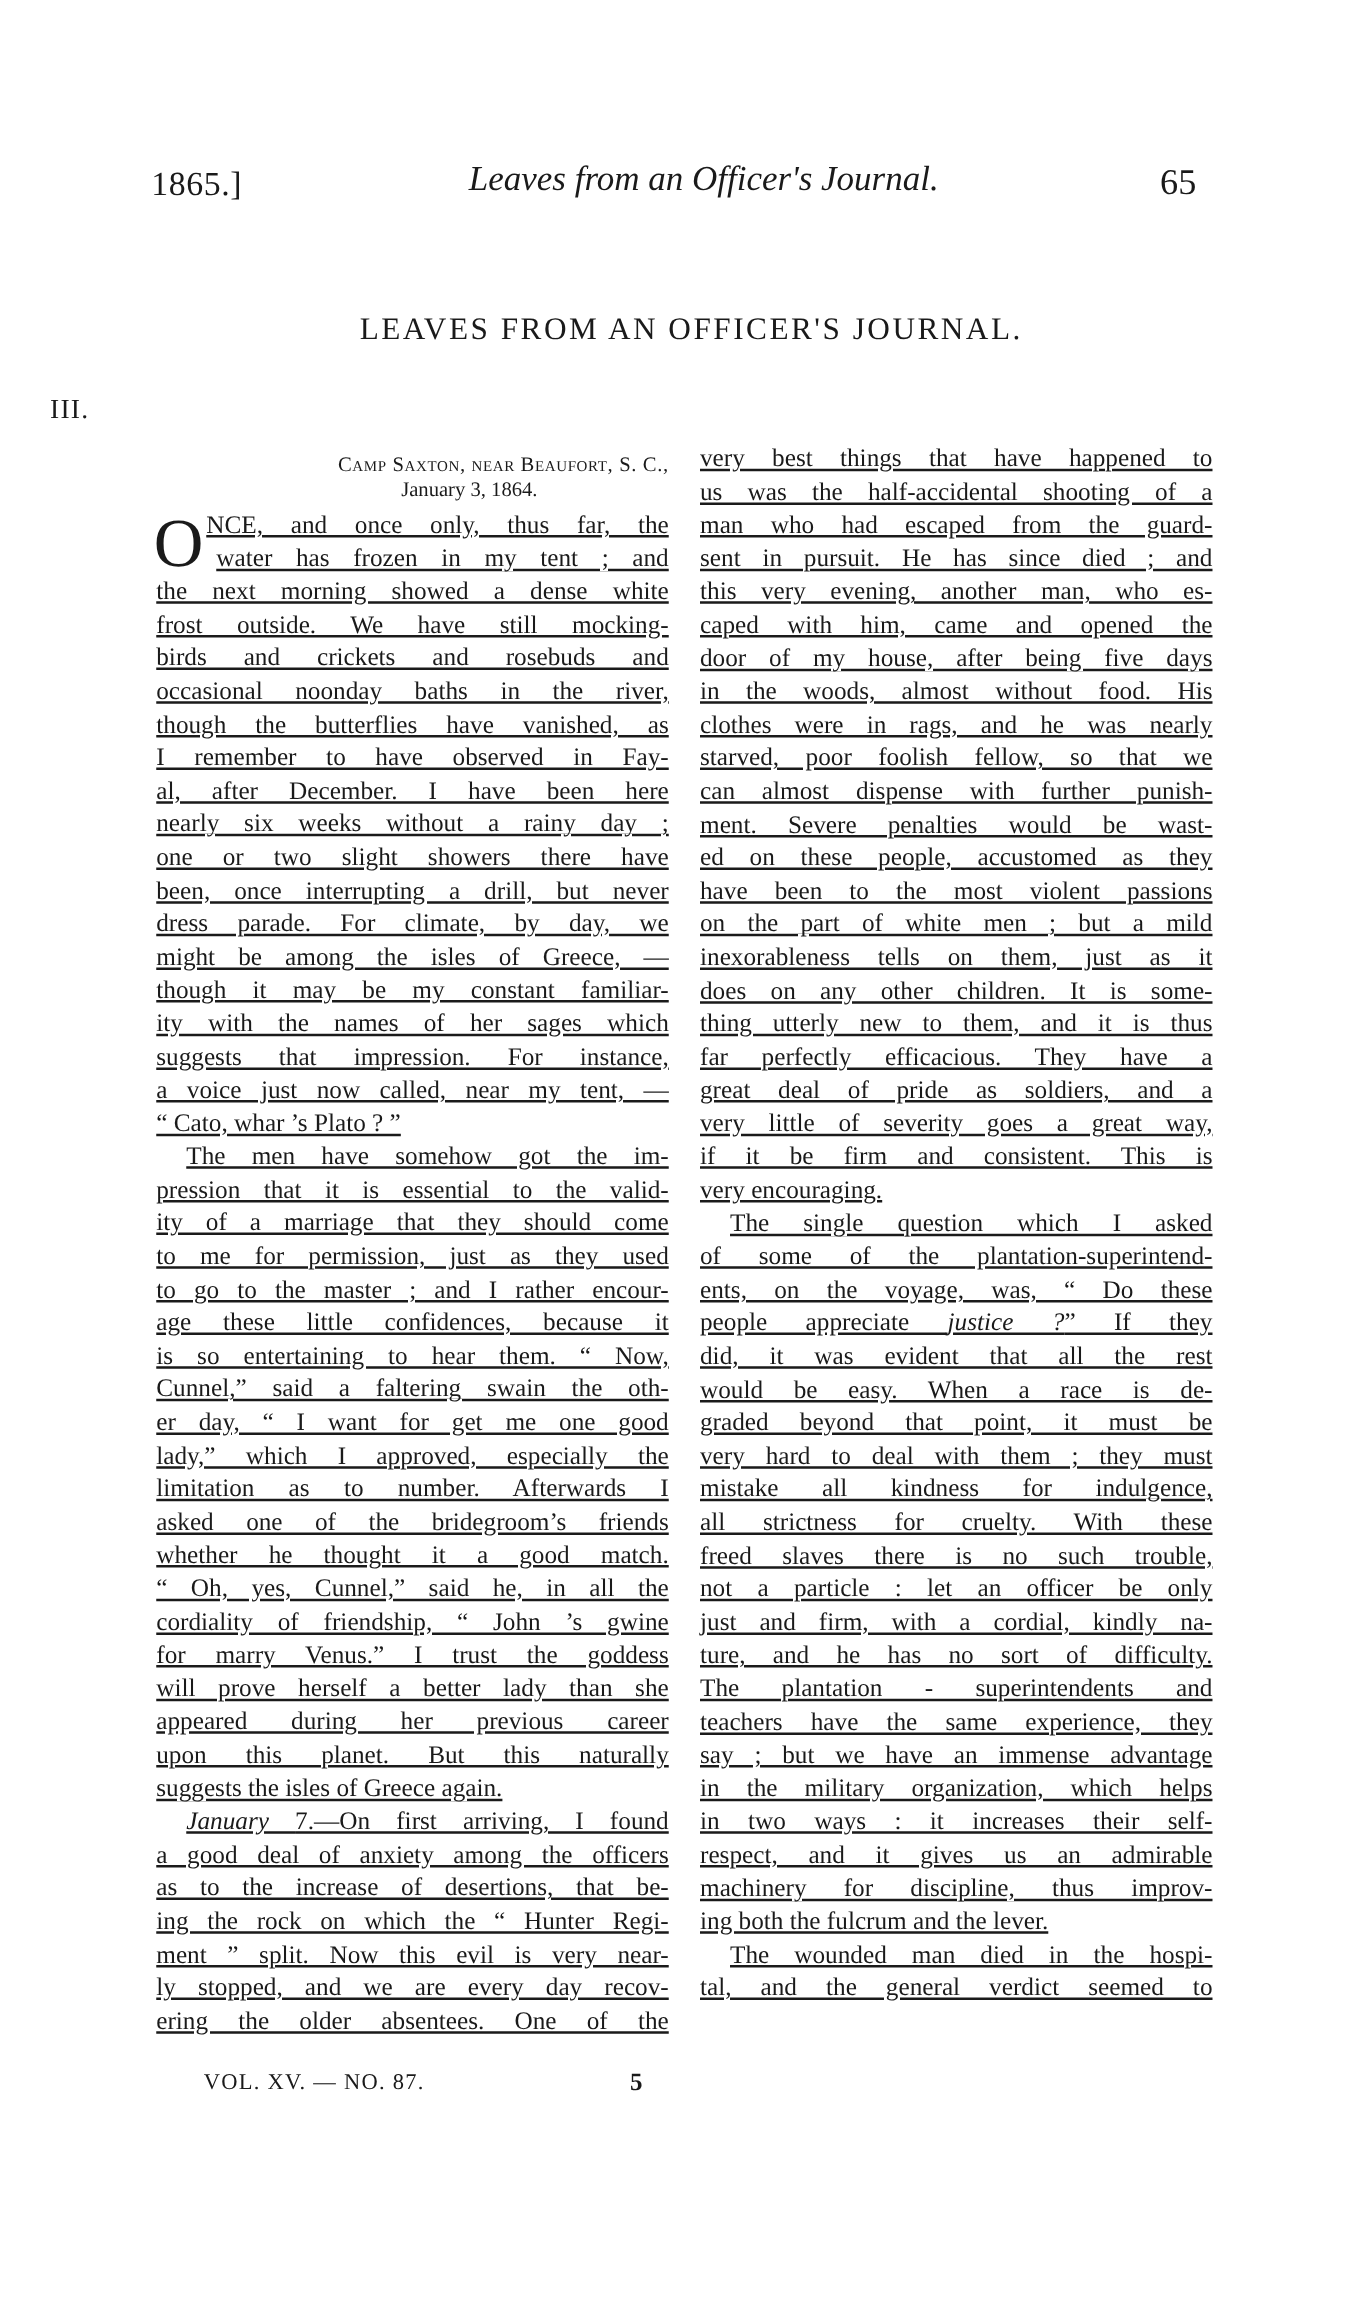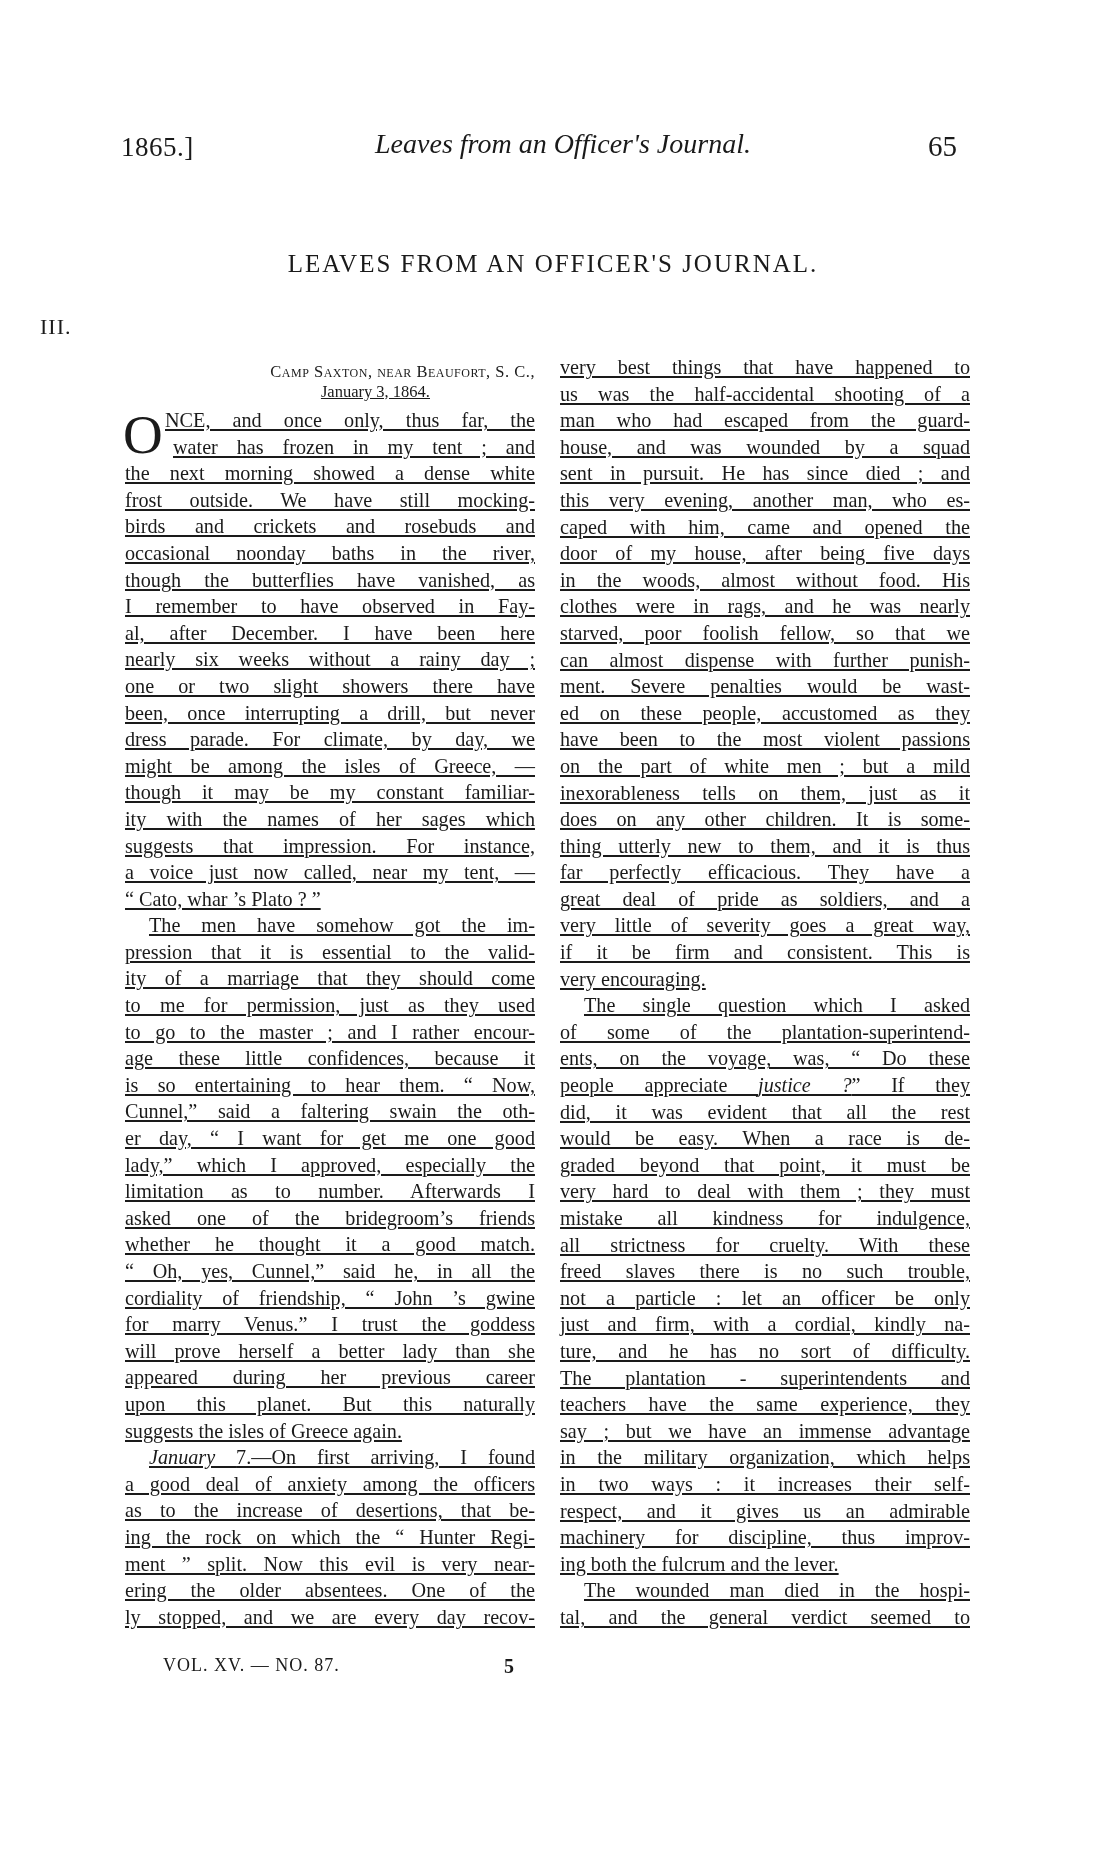--- a/index.html
+++ b/index.html
@@ -11,21 +11,21 @@
   .rh-title { position: absolute; left: 0; width: 1096px; top: 2px; text-align: center;
               font-style: italic; font-size: 28px; padding-left: 10px; box-sizing: border-box; }
   .rh-title span { display: inline-block; margin-left: 20px; }
   .rh-page { position: absolute; left: 928px; top: 4px; font-size: 29px; }
   .article-title { top: 250px; left: 0; width: 1096px; text-align: center; font-size: 25px;
                    letter-spacing: 2px; padding-left: 10px; box-sizing: border-box; }
   .part-number { top: 314px; left: 0; width: 1096px; text-align: left; font-size: 22px;
                  letter-spacing: 1px; padding-left: 40px; box-sizing: border-box; }
   .dateline { left: 125px; width: 410px; top: 362px; text-align: right; font-size: 16.5px; line-height: 20px; }
   .dateline .sc { font-variant: small-caps; letter-spacing: 0.5px; margin-top: 27px; }
-  .dateline .d2 { display: block; padding-right: 105px; text-decoration: underline; }
+  .dateline .d2 { display: block; padding-right: 105px; }
   .col { position: absolute; width: 410px; font-size: 20.2px; line-height: 26.6px; text-align: justify; text-decoration: underline; }
   .col-left { left: 125px; top: 407px; }
   .col-right { left: 560px; top: 354px; }
   .line { display: block; white-space: nowrap; text-align-last: justify; text-align: justify; height: 26.6px; overflow: visible; }
   .line.last { text-align-last: left; }
   .line.indent { padding-left: 24px; }
   .dropcap-line { position: relative; }
   .dropcap { position: absolute; left: -2px; top: 3px; font-size: 55px; line-height: 50px; }
   .after-cap { padding-left: 40px; }
   .after-cap2 { padding-left: 48px; }
@@ -92,28 +92,27 @@
     <span class="line">for marry Venus.”  I trust the goddess</span>
     <span class="line">will prove herself a better lady than she</span>
     <span class="line">appeared during her previous career</span>
     <span class="line">upon this planet.  But this naturally</span>
     <span class="line last">suggests the isles of Greece again.</span>
     <span class="line indent"><span class="it">January </span>7.—On first arriving, I found</span>
     <span class="line">a good deal of anxiety among the officers</span>
     <span class="line">as to the increase of desertions, that be-</span>
     <span class="line">ing the rock on which the “ Hunter Regi-</span>
     <span class="line">ment ” split.  Now this evil is very near-</span>
+    <span class="line">ly stopped, and we are every day recov-</span>
     <span class="line">ering the older absentees.  One of the</span>
-    <span class="line">ly stopped, and we are every day recov-</span>
   </div>
 <div class="col col-right" id="right-col">
     <span class="line">very best things that have happened to</span>
     <span class="line">us was the half-accidental shooting of a</span>
     <span class="line">man who had escaped from the guard-</span>
-    <span class="line">house, and was wounded by a squad</span>
     <span class="line">sent in pursuit.  He has since died ; and</span>
     <span class="line">this very evening, another man, who es-</span>
     <span class="line">caped with him, came and opened the</span>
     <span class="line">door of my house, after being five days</span>
     <span class="line">in the woods, almost without food.  His</span>
     <span class="line">clothes were in rags, and he was nearly</span>
     <span class="line">starved, poor foolish fellow, so that we</span>
     <span class="line">can almost dispense with further punish-</span>
     <span class="line">ment.  Severe penalties would be wast-</span>
     <span class="line">ed on these people, accustomed as they</span>

